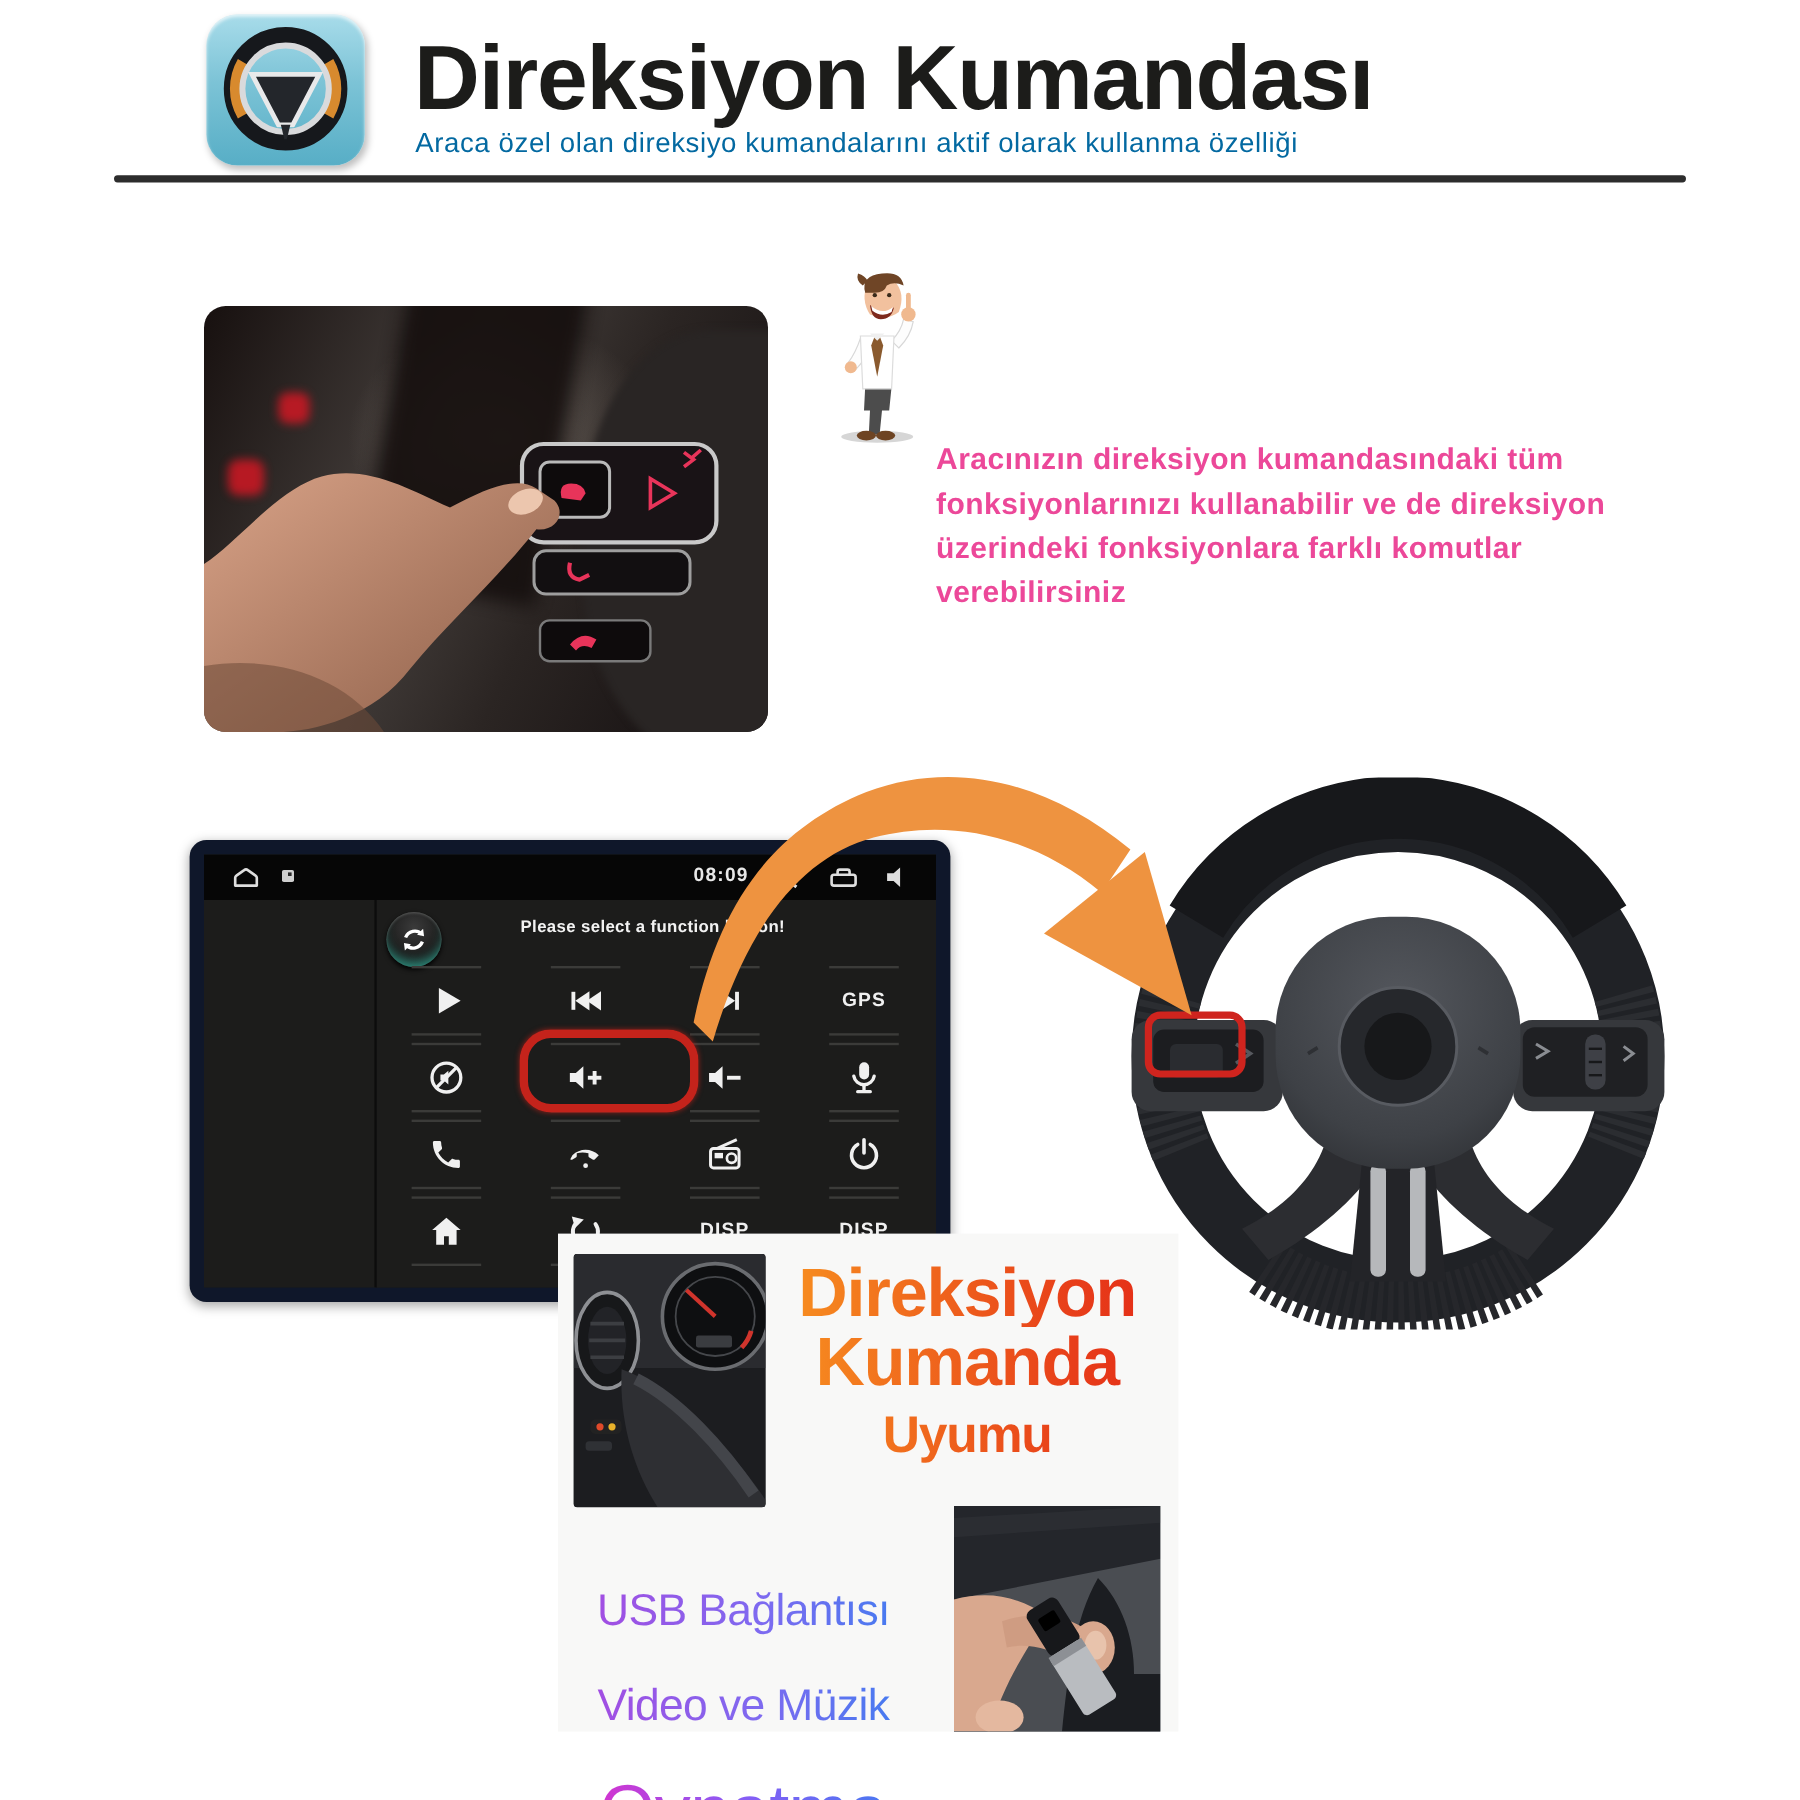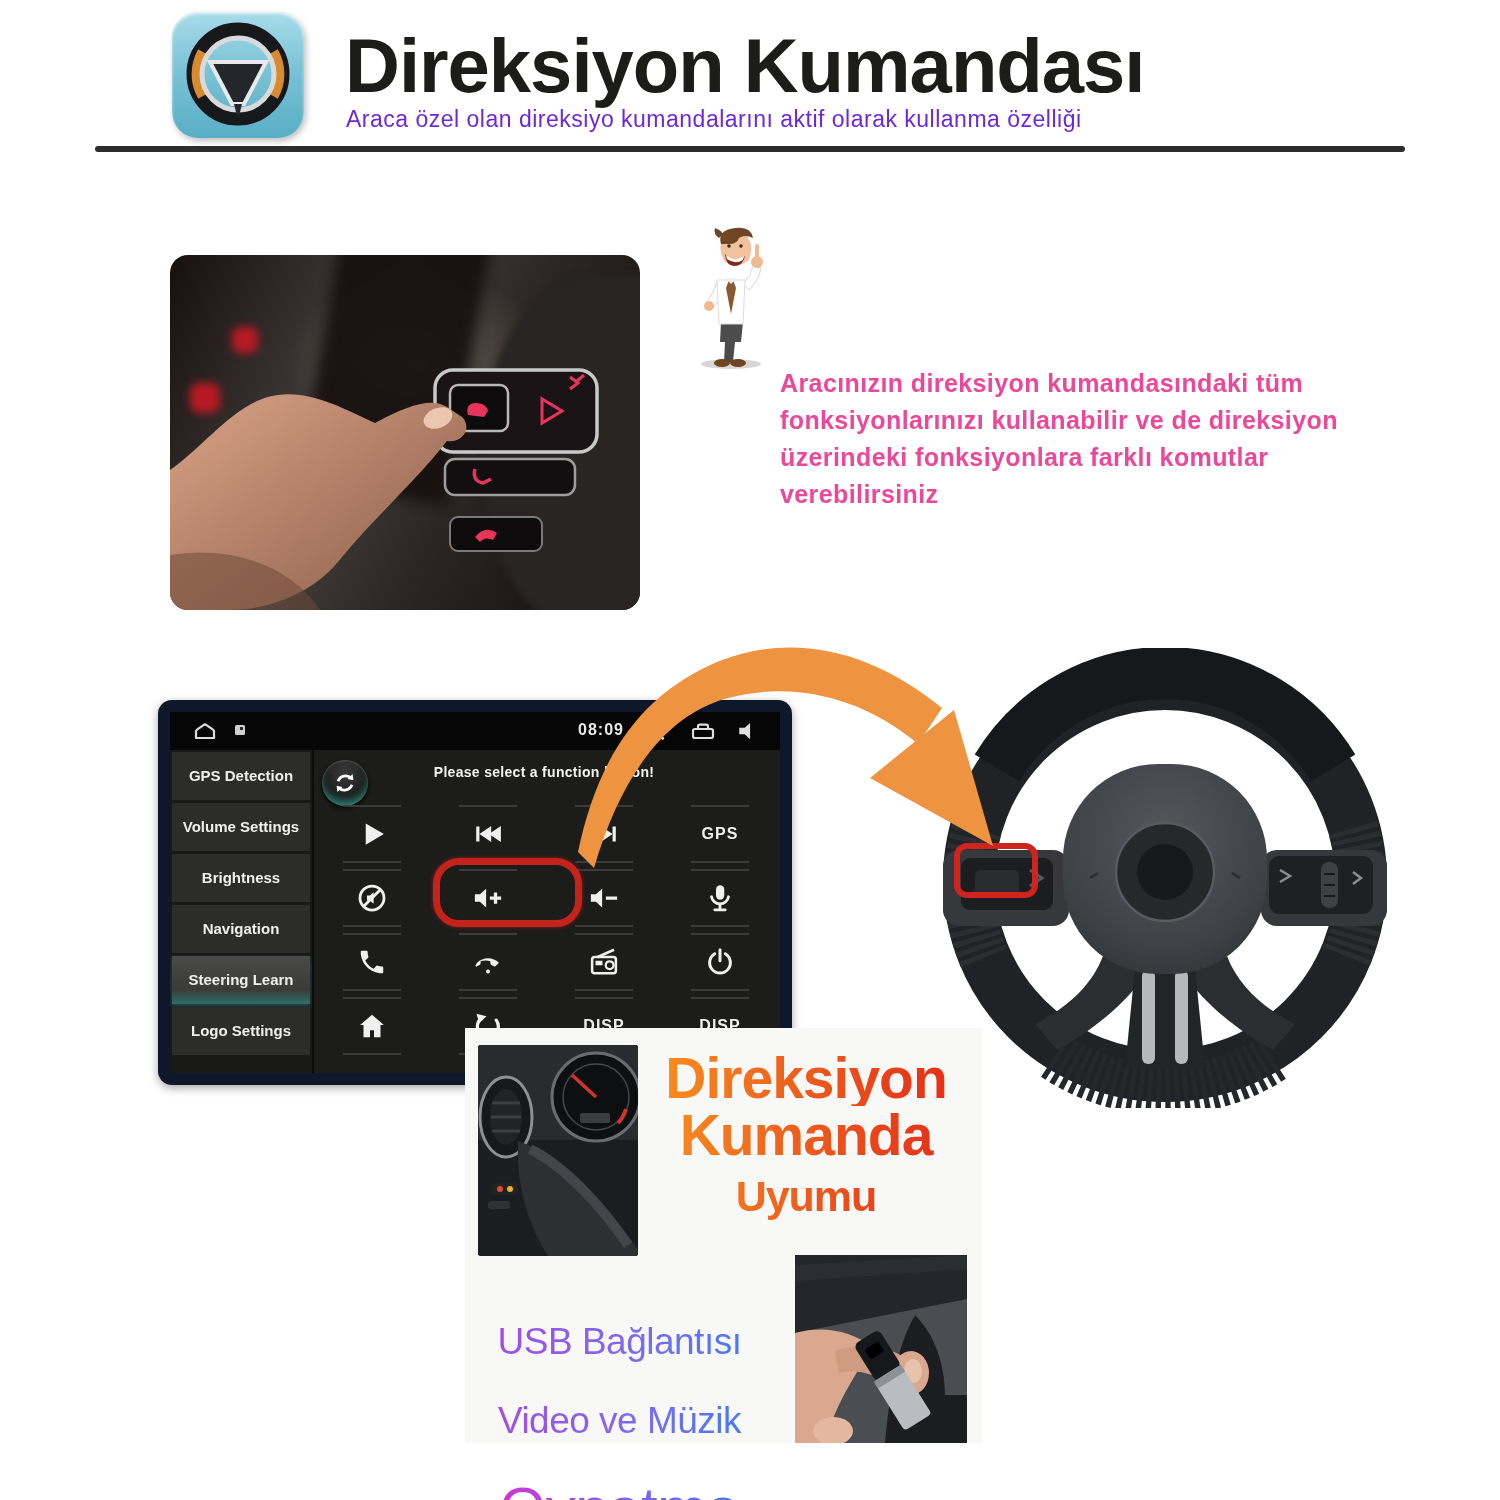--- a/index.html
+++ b/index.html
@@ -6,21 +6,21 @@
   .page{position:relative;width:1500px;height:1500px;background:#ffffff;overflow:hidden;
         font-family:"Liberation Sans",sans-serif;}
   .abs{position:absolute;}
 
   
   .app-icon{left:172px;top:12px;width:132px;height:126px;border-radius:26px;
     background:linear-gradient(180deg,#a8dcea 0%,#7cc3d6 45%,#57aec6 100%);
     box-shadow:inset 0 2px 3px rgba(255,255,255,.7), 2px 3px 6px rgba(0,0,0,.25);}
   .page-title{left:345px;top:22px;width:900px;font-size:76px;font-weight:700;color:#1c1c1a;
     letter-spacing:-1px;white-space:nowrap;}
-  .page-subtitle{left:346px;top:106px;width:900px;font-size:23px;color:#6d28d9;letter-spacing:.5px;white-space:nowrap;}
+  .page-subtitle{left:346px;top:106px;width:900px;font-size:23px;color:#0369a1;letter-spacing:.5px;white-space:nowrap;}
   .header-rule{left:95px;top:146px;width:1310px;height:6px;background:#2d2d2d;border-radius:3px;}
 
   
   .photo-card{left:170px;top:255px;width:470px;height:355px;border-radius:18px;overflow:hidden;
     background:linear-gradient(115deg,#17100f 0%,#453f3c 38%,#2b2523 62%,#120d0e 100%);}
   .photo-glow{left:120px;top:10px;width:260px;height:200px;border-radius:50%;
     background:radial-gradient(closest-side,rgba(190,178,165,.38),rgba(0,0,0,0));}
   .red-dot{border-radius:30%;background:#d01824;filter:blur(4px);opacity:.85;}
   .dark-column{left:150px;top:-30px;width:150px;height:270px;background:#16100f;filter:blur(7px);
     transform:rotate(10deg);opacity:.92;}
@@ -181,28 +181,20 @@
         </svg>
         <svg class="sb-icon" style="left:520px;" viewBox="0 0 26 22">
           <rect x="3" y="9" width="20" height="9" rx="2" fill="none" stroke="#dedede" stroke-width="2.2"></rect>
           <path d="M8,9 V6.5 a1.8,1.8 0 0 1 1.8,-1.8 h6.4 A1.8,1.8 0 0 1 18,6.5 V9" fill="none" stroke="#dedede" stroke-width="2.2"></path>
         </svg>
         <svg class="sb-icon" style="left:566px;" viewBox="0 0 24 22">
           <polygon points="3,8 8,8 13,3.5 13,18.5 8,14 3,14" fill="#dedede"></polygon>
         </svg>
       </div>
 
-      <div class="abs sidebar">
-        <div class="side-item" style="top:2px;">GPS Detection</div>
-        <div class="side-item" style="top:53px;">Volume Settings</div>
-        <div class="side-item" style="top:104px;">Brightness</div>
-        <div class="side-item" style="top:155px;">Navigation</div>
-        <div class="side-item selected" style="top:206px;">Steering Learn</div>
-        <div class="side-item" style="top:257px;">Logo Settings</div>
-      </div>
       <div class="abs v-divider"></div>
 
       <div class="abs main-area">
         <div class="refresh-btn">
           <svg style="position:absolute;left:9px;top:9px;" width="28" height="28" viewBox="0 0 24 24">
             <path d="M6,10.5 A7,7 0 0 1 17.5,8" stroke="#fff" stroke-width="2.4" fill="none"></path>
             <polygon points="18.5,4.2 19.2,9.6 14.2,8.6" fill="#fff"></polygon>
             <path d="M18,13.5 A7,7 0 0 1 6.5,16" stroke="#fff" stroke-width="2.4" fill="none"></path>
             <polygon points="5.5,19.8 4.8,14.4 9.8,15.4" fill="#fff"></polygon>
           </svg>

